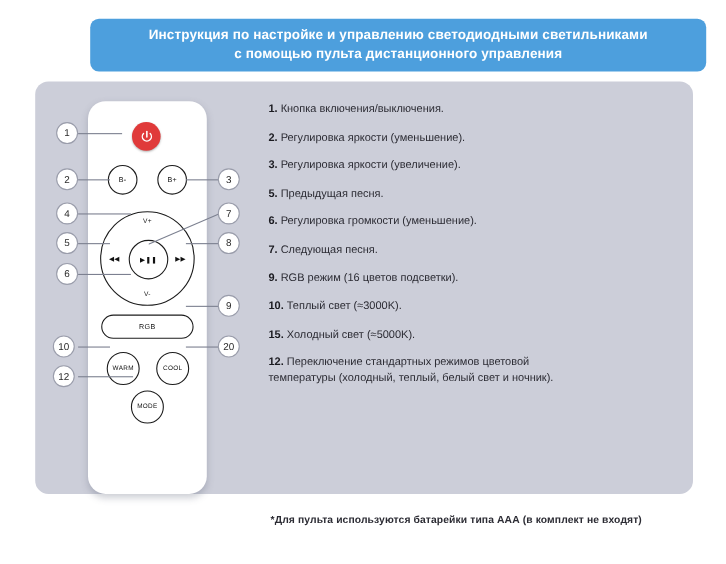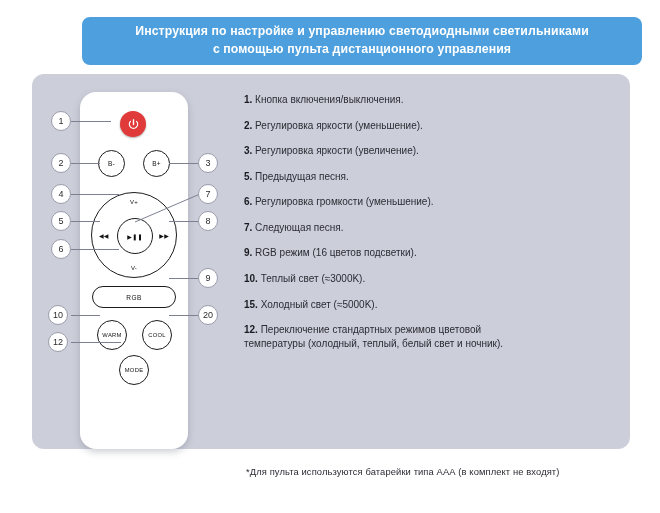--- a/index.html
+++ b/index.html
@@ -201,20 +201,21 @@
   }
   .instr.last { margin-bottom: 0; }
 
   #footnote {
     position: absolute;
     left: 246px;
     top: 466px;
     font-size: 9.4px;
     color: #2b2b33;
     letter-spacing: 0.1px;
+    font-weight: bold;
   }
 </style>
 </head>
 <body>
 
 <div id="banner">
   <div class="banner-text">
     <span>Инструкция по настройке и управлению светодиодными светильниками</span><br>
     <span>с помощью пульта дистанционного управления</span>
   </div>

